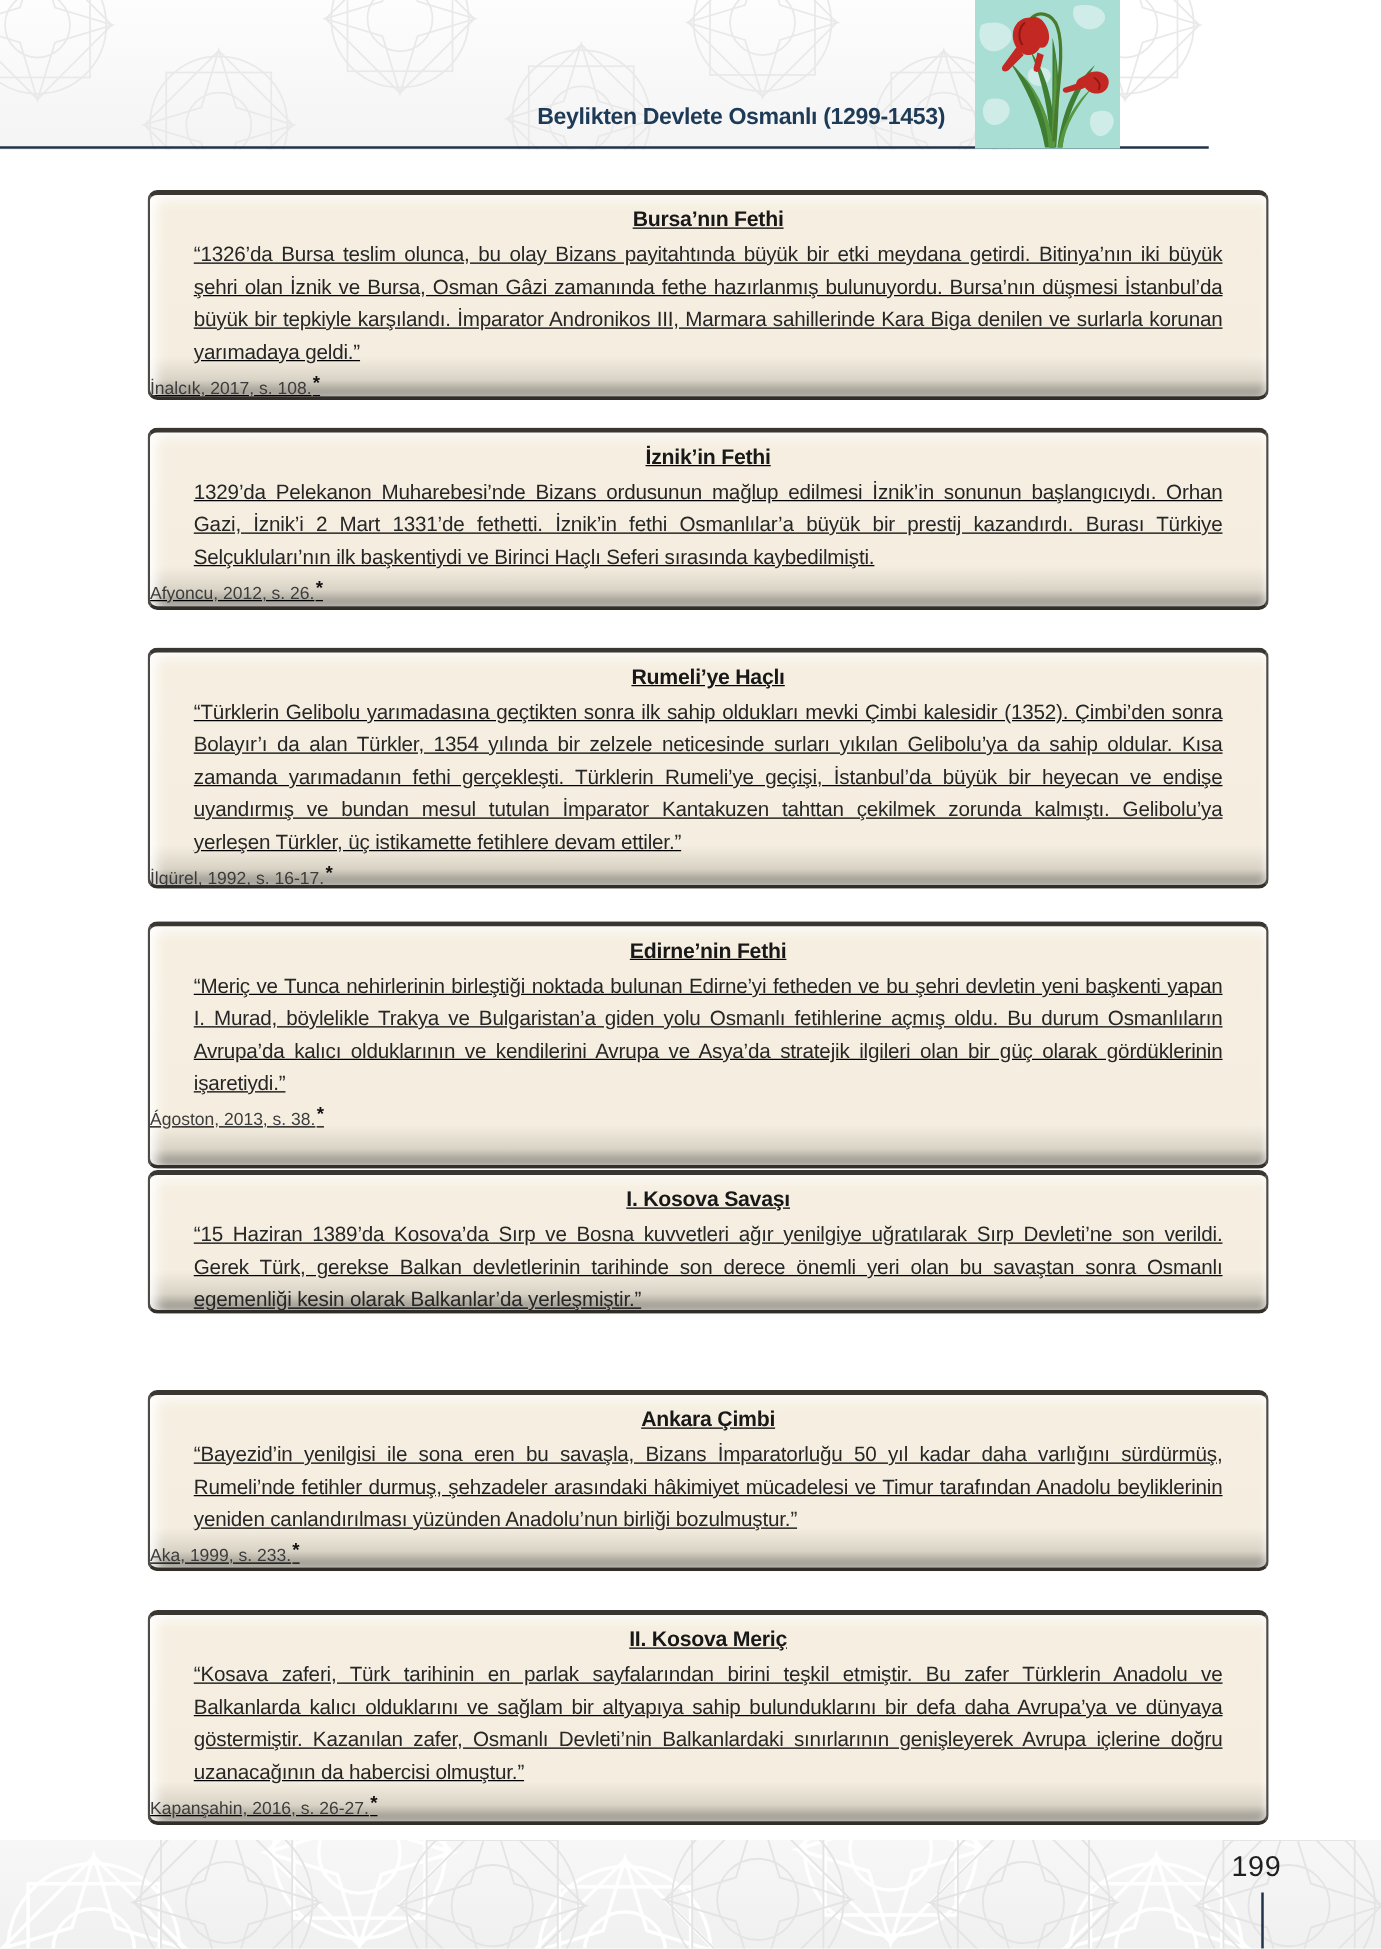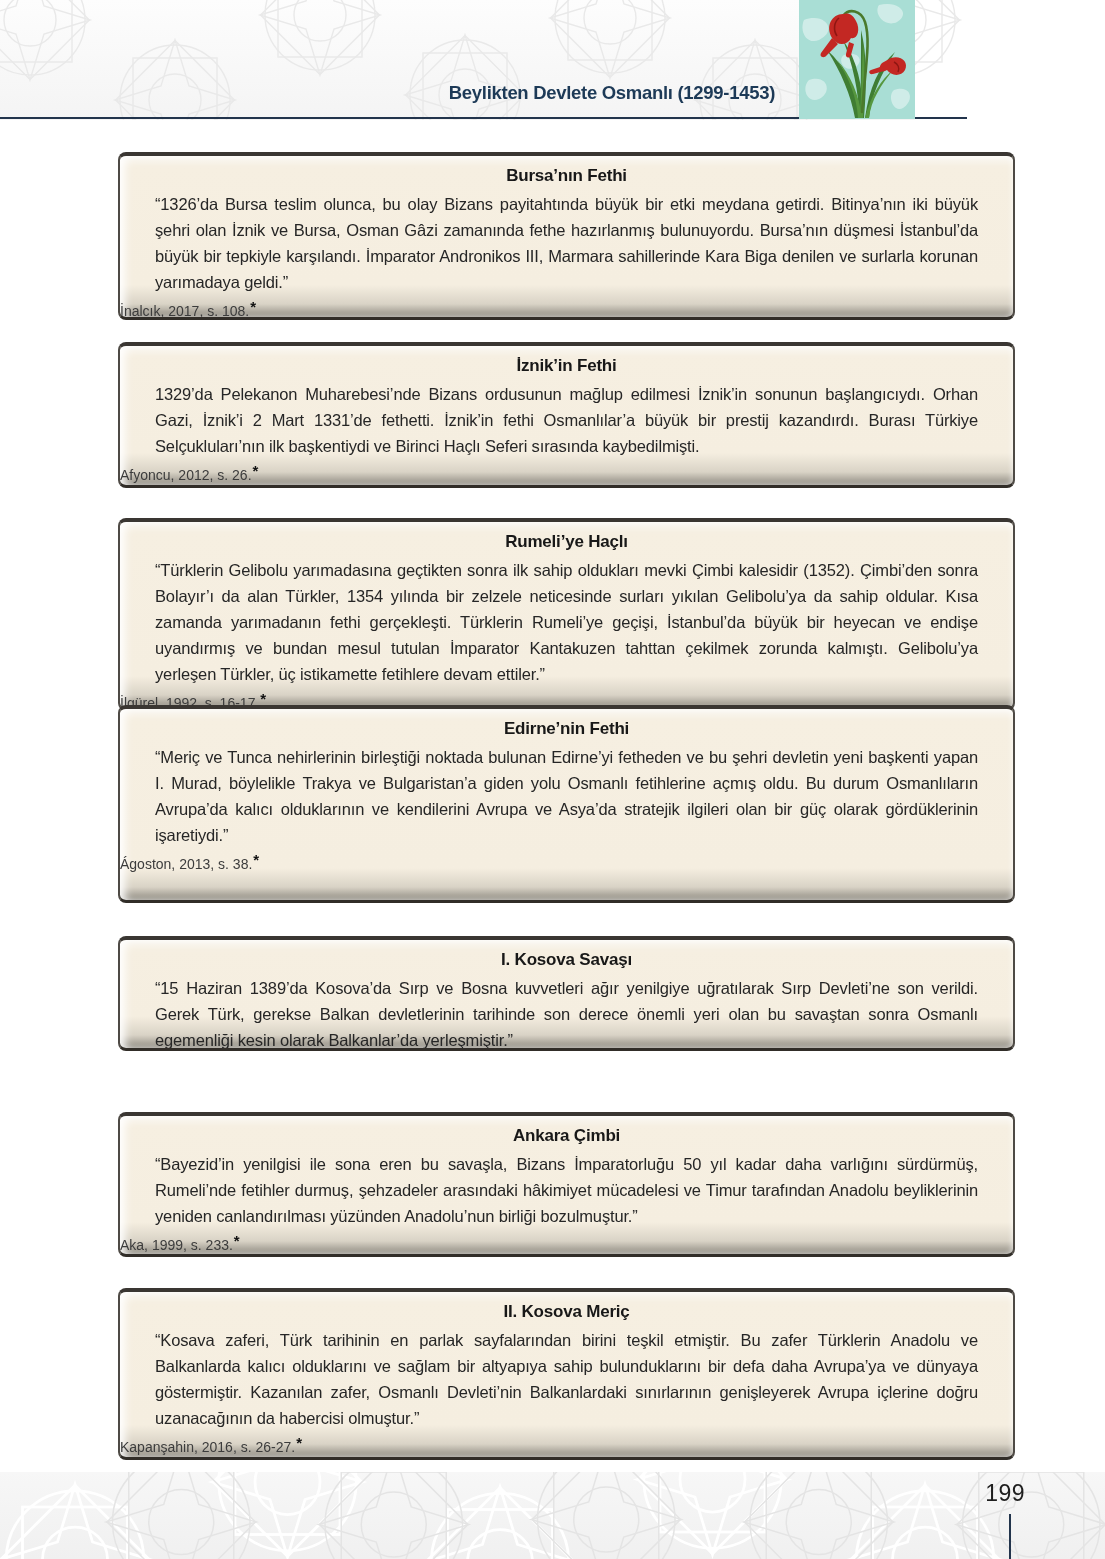--- a/index.html
+++ b/index.html
@@ -12,21 +12,20 @@
     position:relative;
     width:1105px;height:1559px;
     background:#ffffff;
     overflow:hidden;
   }
 
   
   .header{
     position:absolute;left:0;top:0;width:896px;height:120px;
     background:linear-gradient(180deg,#fdfdfd 0%,#f4f4f4 100%);
-    padding-left:19px;
   }
   .pattern-svg{position:absolute;left:0;top:0;pointer-events:none;}
   .header-rule{
     position:absolute;left:0;top:117px;width:967px;height:2px;
     background:#22344c;
   }
   .chapter-title{
     position:absolute;right:140px;top:82px;
     font-size:18.5px;font-weight:700;letter-spacing:-0.3px;
     color:#1d3a57;white-space:nowrap;
@@ -45,20 +44,21 @@
     border-right:2px solid #4e4a45;
     border-bottom:3px solid #312d28;
     background:linear-gradient(180deg,
       #efe8d8 0px,#f6efe1 7px,
       #f5eee0 calc(100% - 32px),
       #d9d3c6 calc(100% - 13px),
       #8f8b82 100%);
     box-shadow:inset 5px 4px 9px rgba(255,255,255,0.95),
                inset -2px 0 5px rgba(255,255,255,0.45);
     overflow:hidden;
+    text-decoration:underline;
   }
   .qtitle{
     margin:8px 16px 0;
     text-align:center;
     font-size:17px;font-weight:700;color:#181818;
     line-height:24px;letter-spacing:-0.2px;
   }
   .qtext{
     margin:3px 35px 0;
     text-align:justify;
@@ -169,21 +169,21 @@
     <p class="qtext">1329’da Pelekanon Muharebesi’nde Bizans ordusunun mağlup edilmesi İznik’in sonunun başlangıcıydı. Orhan Gazi, İznik’i 2 Mart 1331’de fethetti. İznik’in fethi Osmanlılar’a büyük bir prestij kazandırdı. Burası Türkiye Selçukluları’nın ilk başkentiydi ve Birinci Haçlı Seferi sırasında kaybedilmişti.</p>
     <div class="qcite"><span>Afyoncu, 2012, s. 26.</span><span class="ast">*</span></div>
   </section>
 
   <section class="quote-box" style="top:518px;height:193px">
     <h2 class="qtitle">Rumeli’ye Haçlı</h2>
     <p class="qtext">“Türklerin Gelibolu yarımadasına geçtikten sonra ilk sahip oldukları mevki Çimbi kalesidir (1352). Çimbi’den sonra Bolayır’ı da alan Türkler, 1354 yılında bir zelzele neticesinde surları yıkılan Gelibolu’ya da sahip oldular. Kısa zamanda yarımadanın fethi gerçekleşti. Türklerin Rumeli’ye geçişi, İstanbul’da büyük bir heyecan ve endişe uyandırmış ve bundan mesul tutulan İmparator Kantakuzen tahttan çekilmek zorunda kalmıştı. Gelibolu’ya yerleşen Türkler, üç istikamette fetihlere devam ettiler.”</p>
     <div class="qcite"><span>İlgürel, 1992, s. 16-17.</span><span class="ast">*</span></div>
   </section>
 
-  <section class="quote-box" style="top:705px;height:198px">
+  <section class="quote-box" style="top:737px;height:198px">
     <h2 class="qtitle">Edirne’nin Fethi</h2>
     <p class="qtext">“Meriç ve Tunca nehirlerinin birleştiği noktada bulunan Edirne’yi fetheden ve bu şehri devletin yeni başkenti yapan I. Murad, böylelikle Trakya ve Bulgaristan’a giden yolu Osmanlı fetihlerine açmış oldu. Bu durum Osmanlıların Avrupa’da kalıcı olduklarının ve kendilerini Avrupa ve Asya’da stratejik ilgileri olan bir güç olarak gördüklerinin işaretiydi.”</p>
     <div class="qcite"><span>Ágoston, 2013, s. 38.</span><span class="ast">*</span></div>
   </section>
 
   <section class="quote-box" style="top:936px;height:115px">
     <h2 class="qtitle">I. Kosova Savaşı</h2>
     <p class="qtext">“15 Haziran 1389’da Kosova’da Sırp ve Bosna kuvvetleri ağır yenilgiye uğratılarak Sırp Devleti’ne son verildi. Gerek Türk, gerekse Balkan devletlerinin tarihinde son derece önemli yeri olan bu savaştan sonra Osmanlı egemenliği kesin olarak Balkanlar’da yerleşmiştir.”</p>
     <div class="qcite"><span>Delilbaşı, 2002, s. 232.</span><span class="ast">*</span></div>
   </section>

